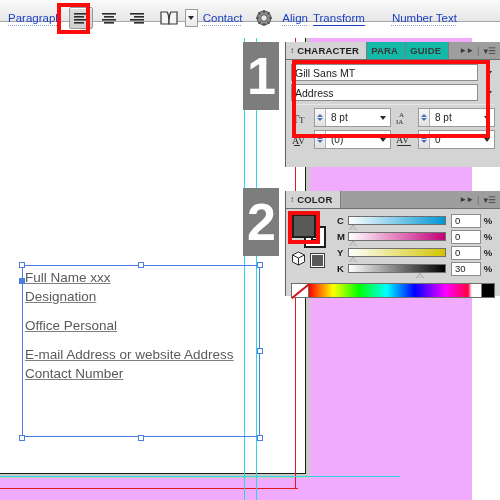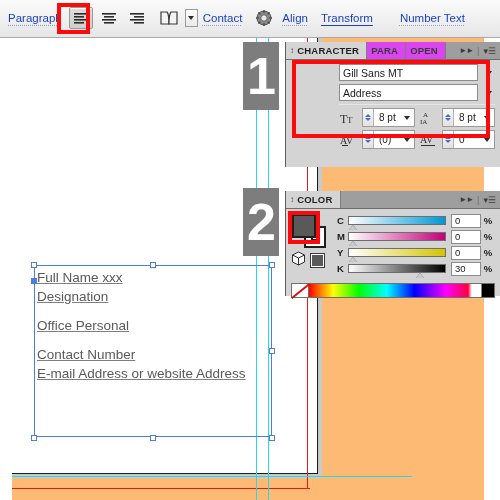--- a/index.html
+++ b/index.html
@@ -8,23 +8,23 @@
     width: 500px; height: 500px;
     overflow: hidden;
     background: #ffffff;
     font-family: "Liberation Sans", sans-serif;
   }
 
   #app { position: relative; width: 500px; height: 500px; }
 
   
   #canvas-area {
-    position: absolute; left: 12px; top: 38px;
+    position: absolute; left: 0; top: 38px;
     width: 472px; height: 462px;
-    background: #fdba74;
+    background: #f0abfc;
     overflow: hidden;
   }
   #artboard-shadow {
     position: absolute; left: -60px; top: -38px;
     width: 370px; height: 478px;
     background: #c9c9c6;
   }
   #artboard {
     position: absolute; left: -62px; top: -40px;
     width: 368px; height: 476px;
@@ -78,21 +78,21 @@
     position: absolute;
     width: 6px; height: 6px;
     background: #ffffff;
     border: 1px solid #4a7fe0;
   }
   .handle.filled { background: #4a7fe0; }
 
   
   #toolbar {
     position: absolute; left: 0; top: 0;
-    width: 500px; height: 38px;
+    width: 500px; height: 22px;
     background: linear-gradient(to bottom, #fbfbfb 0%, #f0f0f0 52%, #e6e6e6 100%);
     border-bottom: 1px solid #a8a8a8;
   }
   #toolbar-inner {
     display: flex; align-items: center;
     height: 36px;
     padding-left: 8px;
     gap: 5px;
   }
   .tb-link {
@@ -173,21 +173,21 @@
     background: #9e9e9e;
     border-bottom: 1px solid #6e6e6e;
     align-items: stretch;
   }
   .panel-tab {
     display: flex; align-items: center;
     padding: 0 7px 0 4px;
     font-size: 9.5px;
     font-weight: bold;
     color: #3a3a3a;
-    background: #d946ef;
+    background: #14b8a6;
     border-right: 1px solid #7d7d7d;
     letter-spacing: 0.2px;
     white-space: nowrap;
     cursor: pointer;
   }
   .panel-tab.active {
     background: #d4d4d4;
     color: #1e1e1e;
   }
   .tab-grip {
@@ -197,21 +197,21 @@
   }
   .tabbar-spacer { flex: 1; background: #9e9e9e; }
   .tabbar-right {
     display: flex; align-items: center; gap: 4px;
     padding: 0 4px;
     background: #9e9e9e;
   }
   .dbl-arrow { font-size: 8px; color: #3b3b3b; letter-spacing: -1px; cursor: pointer; }
   .menu-glyph { font-size: 9px; color: #3b3b3b; cursor: pointer; }
 
-  .panel-body { padding: 4px 5px 4px 5px; margin-left: 48px; }
+  .panel-body { padding: 4px 5px 4px 5px; }
 
   .field-row { display: flex; align-items: center; gap: 4px; margin-bottom: 3px; }
 
   .textbox {
     background: #ffffff;
     border: 1px solid #8c8c8c;
     height: 17px;
     display: flex; align-items: center;
     padding: 0 3px;
     font-size: 10.5px;
@@ -377,22 +377,22 @@
     <div class="guide" id="guide-v2"></div>
     <div class="guide" id="guide-h1"></div>
 
     <div id="text-frame">
       <div id="text-content" style="color: rgb(90, 90, 90);">
         <span class="tline">Full Name xxx</span>
         <span class="tline">Designation</span>
         <span class="tline blank"></span>
         <span class="tline">Office Personal</span>
         <span class="tline blank"></span>
+        <span class="tline">E-mail Address or website Address</span>
         <span class="tline">Contact Number</span>
-        <span class="tline">E-mail Address or website Address</span>
       </div>
       <div class="handle" style="left:-4px;  top:-4px;"></div>
       <div class="handle" style="left:115px; top:-4px;"></div>
       <div class="handle" style="left:234px; top:-4px;"></div>
       <div class="handle filled" style="left:-4px;  top:12px;"></div>
       <div class="handle" style="left:234px; top:82px;"></div>
       <div class="handle" style="left:-4px;  top:169px;"></div>
       <div class="handle" style="left:115px; top:169px;"></div>
       <div class="handle" style="left:234px; top:169px;"></div>
     </div>
@@ -458,39 +458,39 @@
               <line x1="14" y1="9" x2="17" y2="9"></line>
             <line x1="3.4" y1="3.4" x2="5.4" y2="5.4"></line>
               <line x1="12.6" y1="12.6" x2="14.6" y2="14.6"></line>
             <line x1="14.6" y1="3.4" x2="12.6" y2="5.4"></line>
               <line x1="5.4" y1="12.6" x2="3.4" y2="14.6"></line>
           </g>
         </svg>
       </span>
 
       <span class="tb-link">Align</span>
-      <span class="tb-link" style="margin-left:8px;text-decoration:underline;">Transform</span>
+      <span class="tb-link" style="margin-left:0;text-decoration:underline;">Transform</span>
       <span class="tb-link" style="margin-left:22px;">Number Text</span>
     </div>
   </div>
 
   <div class="badge" id="badge-1">1</div>
   <div class="badge" id="badge-2">2</div>
 
   <div class="panel" id="panel-character">
     <div class="panel-tabbar">
       <div class="panel-tab active">
         <span class="tab-grip">↕</span>
         <span>CHARACTER</span>
       </div>
       <div class="panel-tab">
         <span>PARA</span>
       </div>
       <div class="panel-tab">
-        <span>OPEN</span>
+        <span>GUIDE</span>
       </div>
       <div class="tabbar-spacer"></div>
       <div class="tabbar-right">
         <span class="dbl-arrow">►►</span>
         <span style="color:#6e6e6e;font-size:9px;">|</span>
         <span class="menu-glyph">▾☰</span>
       </div>
     </div>
 
     <div class="panel-body">

